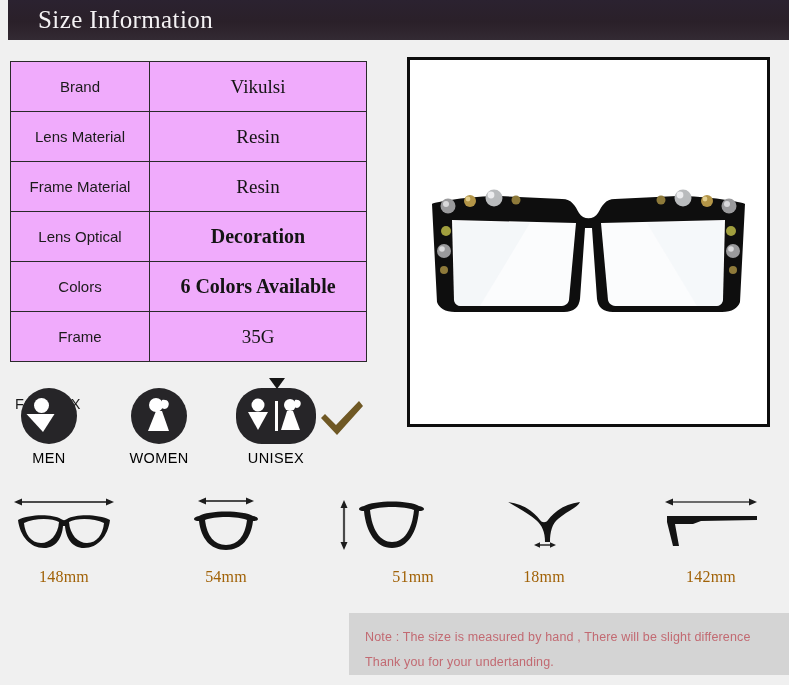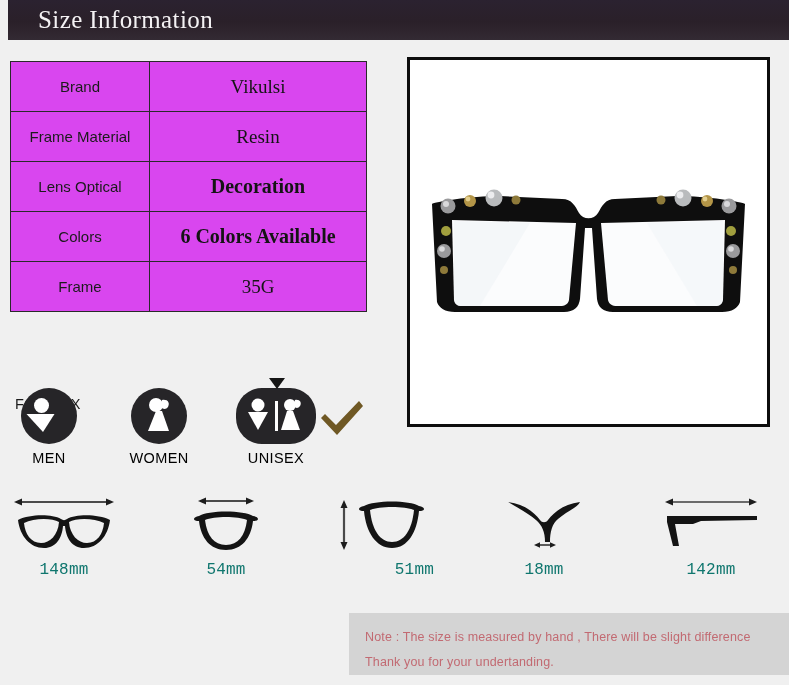--- a/index.html
+++ b/index.html
@@ -45,21 +45,21 @@
     border-collapse: collapse;
     table-layout: fixed;
     background: #fdfdfd;
   }
   .spec-table td {
     border: 1.3px solid #2a2a2a;
     height: 49px;
     text-align: center;
     vertical-align: middle;
     padding: 0;
-    background: #d946ef;
+    background: #f0abfc;
   }
   .spec-label {
     width: 138px;
     font-family: "Liberation Sans", sans-serif;
     font-size: 15px;
     color: #1b1b1b;
   }
   .spec-value {
     font-family: "Liberation Serif", serif;
     font-size: 19px;
@@ -149,24 +149,24 @@
     height: 42px;
   }
 
   
   .measure-item {
     position: absolute;
     top: 492px;
     text-align: center;
   }
   .measure-item .m-caption {
-    font-family: Liberation Mono, monospace;
+    font-family: Liberation Serif, serif;
     font-size: 16px;
-    color: #0f766e;
-    margin-top: 3px;
+    color: #a16207;
+    margin-top: 10px;
     letter-spacing: 0.2px;
   }
   #measure-0 { left: 8px;   width: 112px; }
   #measure-1 { left: 172px; width: 108px; }
   #measure-2 { left: 326px; width: 108px; text-align: right; }
   #measure-3 { left: 490px; width: 108px; }
   #measure-4 { left: 655px; width: 112px; }
 
   
   .note-panel {
@@ -192,20 +192,24 @@
 
 <div class="header-bar">
   <div class="header-title">Size Information</div>
 </div>
 
 <table class="spec-table">
   <tbody>
     <tr>
       <td class="spec-label">Brand</td>
       <td class="spec-value">Vikulsi</td>
+    </tr>
+    <tr>
+      <td class="spec-label">Lens Material</td>
+      <td class="spec-value">Resin</td>
     </tr>
     <tr>
       <td class="spec-label">Frame Material</td>
       <td class="spec-value">Resin</td>
     </tr>
     <tr>
       <td class="spec-label">Lens Optical</td>
       <td class="spec-value big">Decoration</td>
     </tr>
     <tr>

